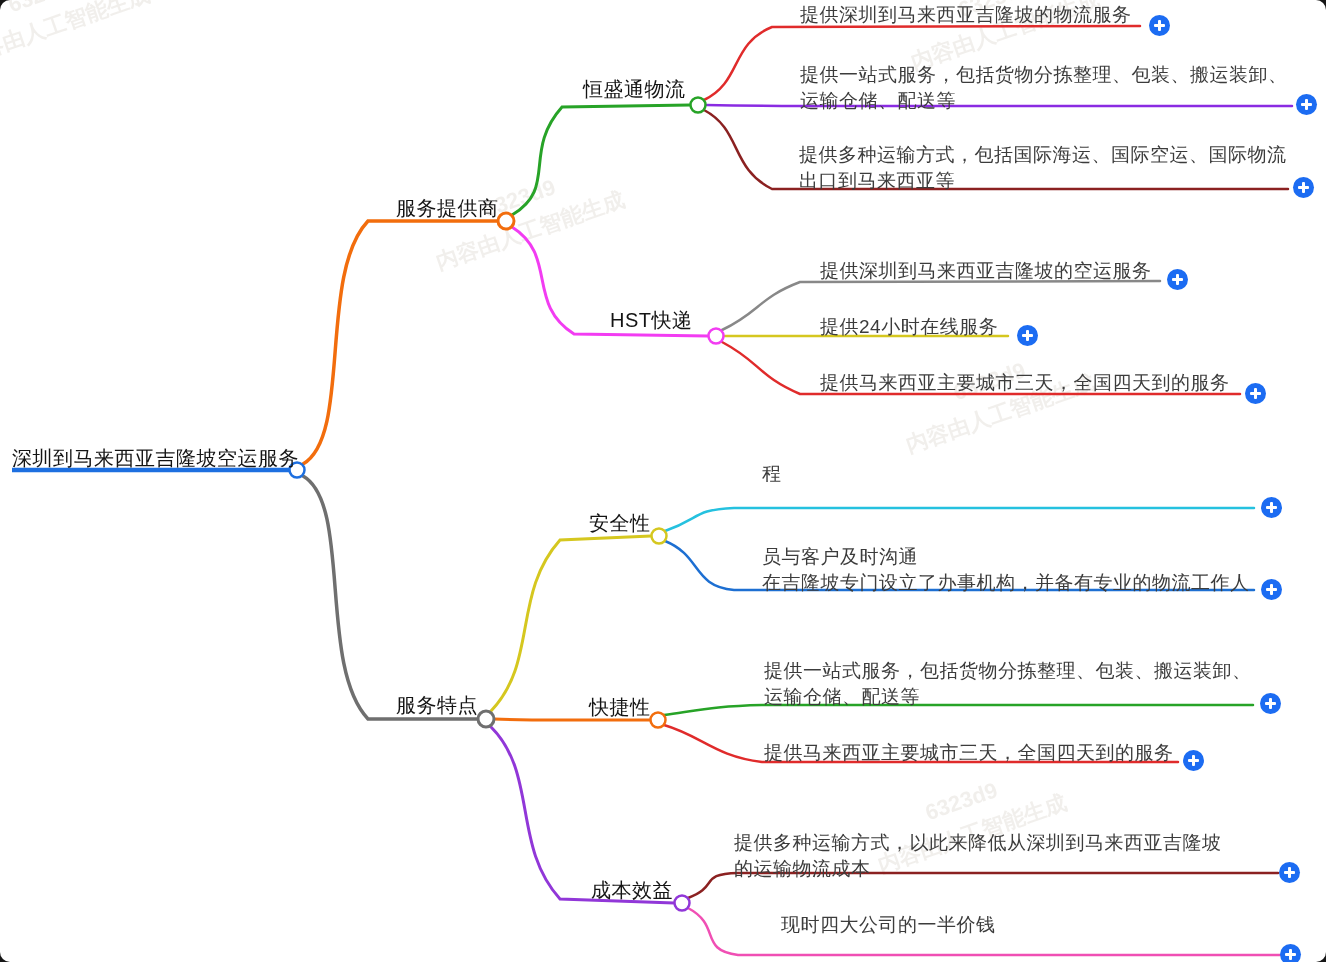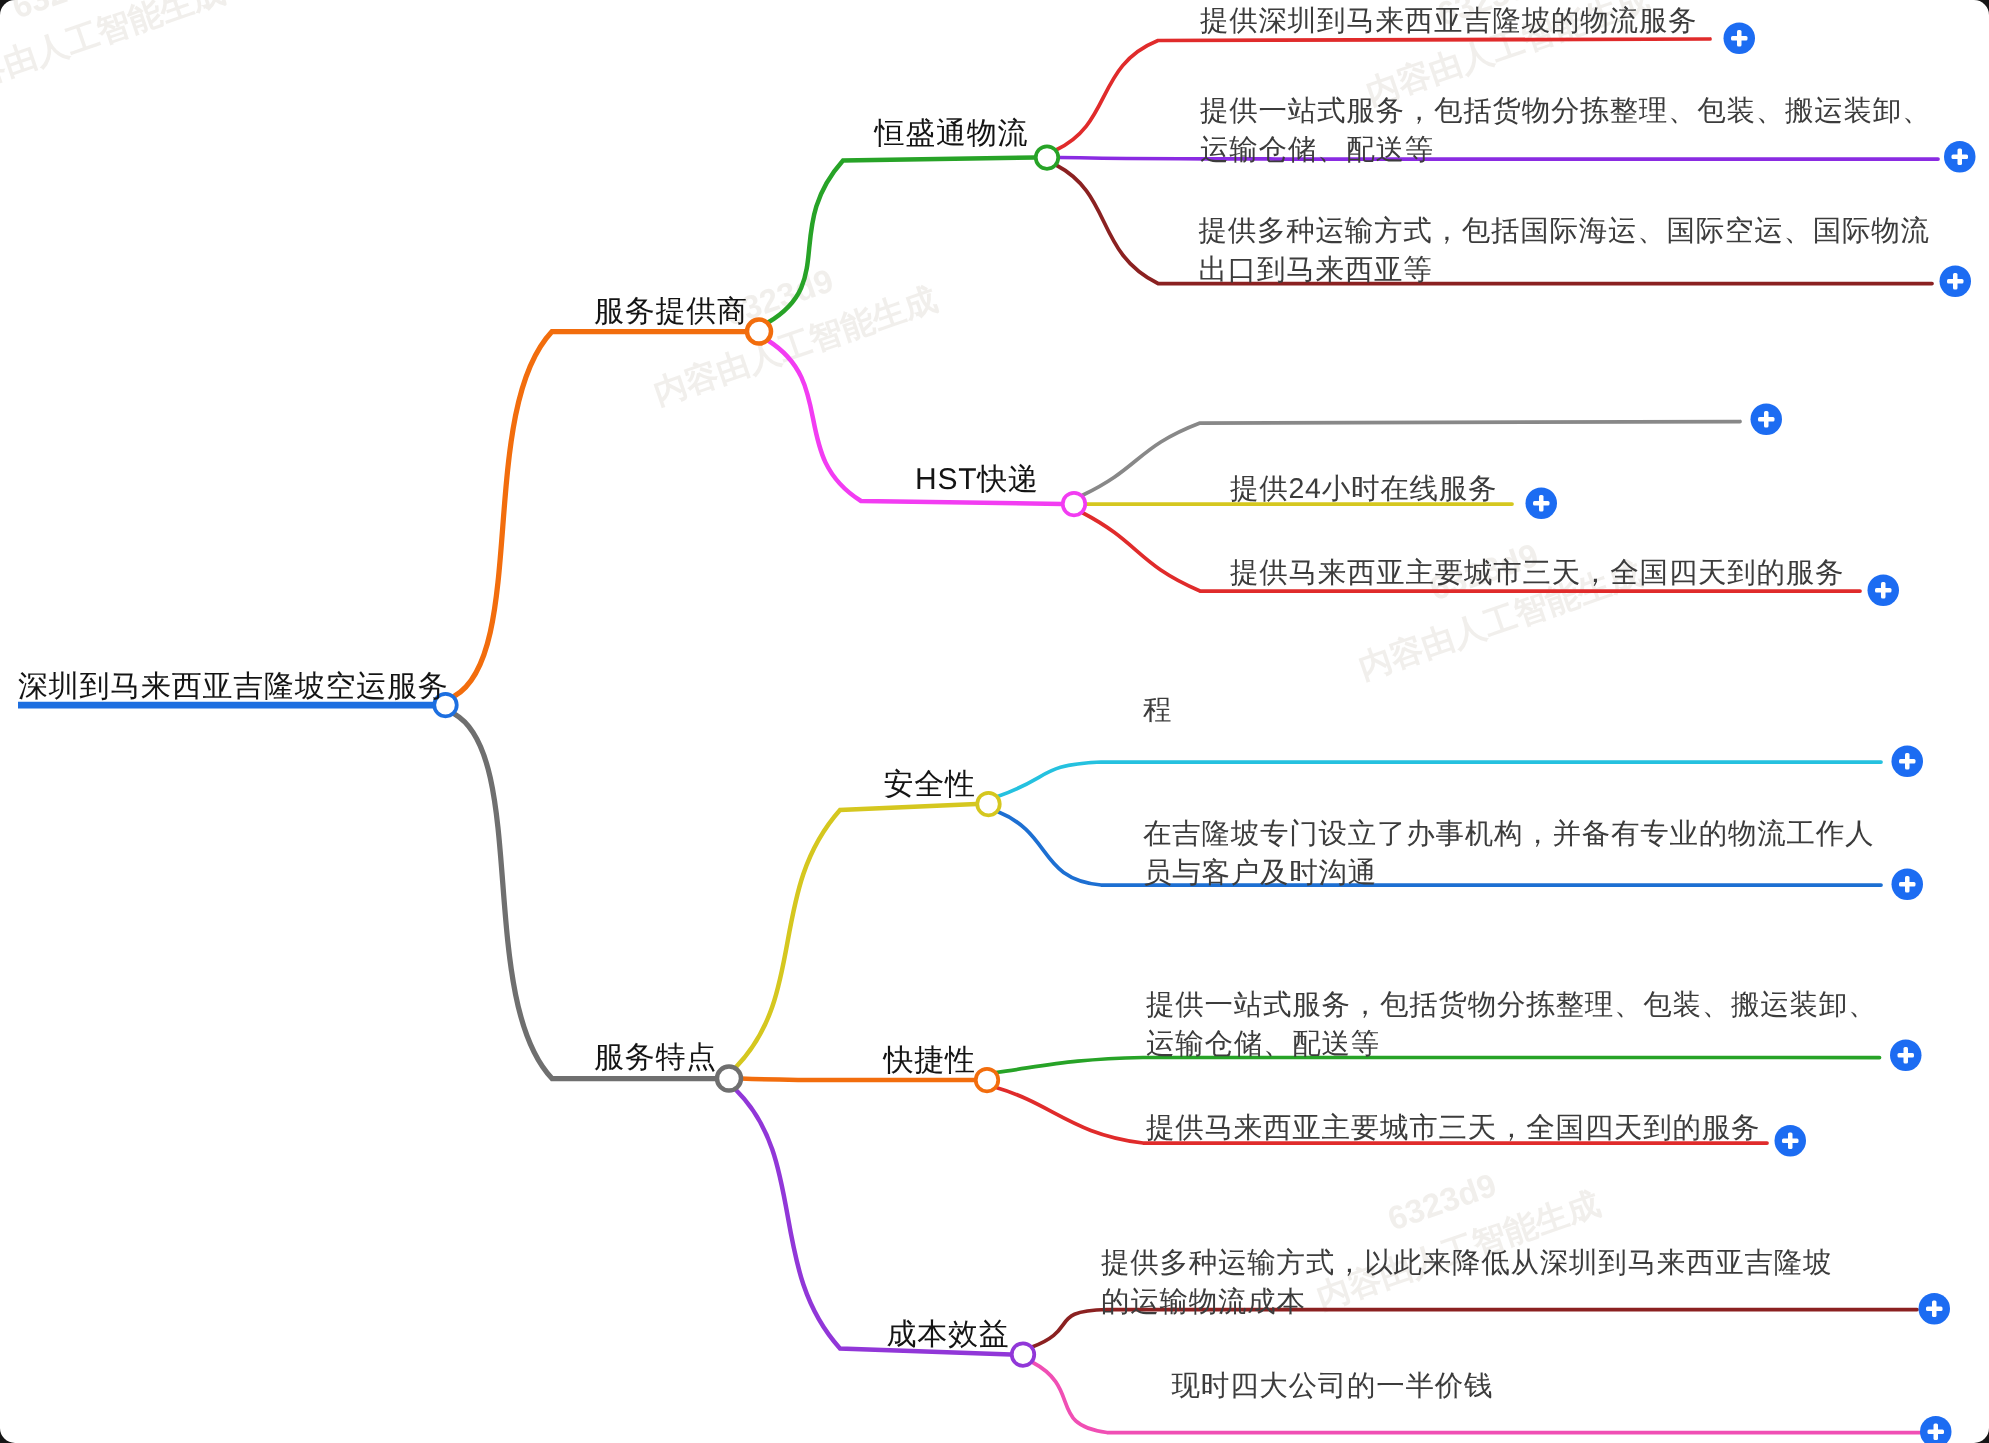--- a/index.html
+++ b/index.html
@@ -115,33 +115,36 @@
   </div>
   <div class="leaf" style="left:800px;top:62px">
     <div class="leaf-line">提供一站式服务，包括货物分拣整理、包装、搬运装卸、</div>
     <div class="leaf-line">运输仓储、配送等</div>
   </div>
   <div class="leaf" style="left:799px;top:142px">
     <div class="leaf-line">提供多种运输方式，包括国际海运、国际空运、国际物流</div>
     <div class="leaf-line">出口到马来西亚等</div>
   </div>
 
+  <div class="leaf" style="left:820px;top:258px">
+    <div class="leaf-line">提供深圳到马来西亚吉隆坡的空运服务</div>
+  </div>
   <div class="leaf" style="left:820px;top:314px">
     <div class="leaf-line">提供24小时在线服务</div>
   </div>
   <div class="leaf" style="left:820px;top:370px">
     <div class="leaf-line">提供马来西亚主要城市三天，全国四天到的服务</div>
   </div>
 
   <div class="leaf" style="left:762px;top:461px">
     <div class="leaf-line">程</div>
   </div>
   <div class="leaf" style="left:762px;top:544px">
+    <div class="leaf-line">员与客户及时沟通</div>
     <div class="leaf-line">在吉隆坡专门设立了办事机构，并备有专业的物流工作人</div>
-    <div class="leaf-line">员与客户及时沟通</div>
   </div>
 
   <div class="leaf" style="left:764px;top:658px">
     <div class="leaf-line">提供一站式服务，包括货物分拣整理、包装、搬运装卸、</div>
     <div class="leaf-line">运输仓储、配送等</div>
   </div>
   <div class="leaf" style="left:764px;top:740px">
     <div class="leaf-line">提供马来西亚主要城市三天，全国四天到的服务</div>
   </div>
 

